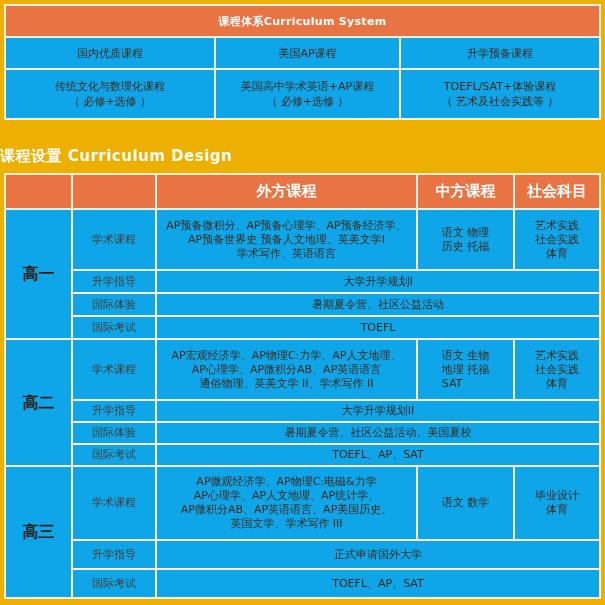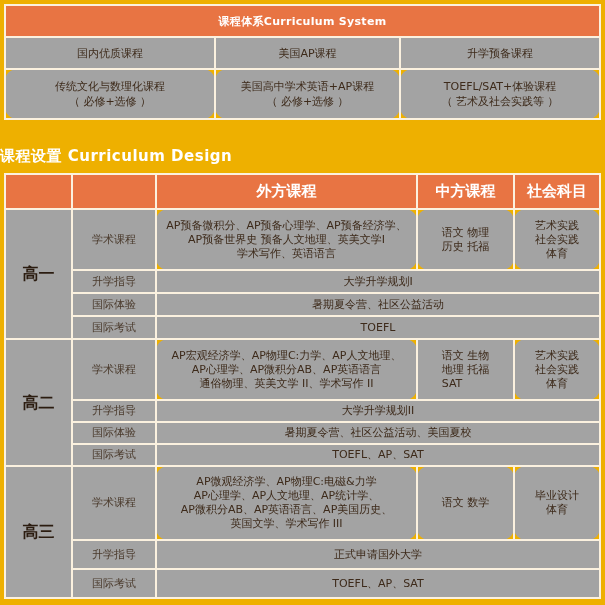--- a/index.html
+++ b/index.html
@@ -17,21 +17,21 @@
     table-layout: fixed;
   }
   .sys-table { top: 4px; padding-left: 48px; }
   .des-table { top: 173px; }
   td, th {
     border: 2px solid #fbf1df;
     padding: 0;
     text-align: center;
     vertical-align: middle;
     color: #3d2a1a;
-    background: #a3a3a3;
+    background: #0ea5e9;
     font-weight: normal;
     box-sizing: border-box;
   }
   .sys-title {
     background: #e87443;
     color: #ffffff;
     font-weight: bold;
     font-size: 16px;
     height: 32px;
     letter-spacing: 0.3px;
@@ -62,21 +62,21 @@
     font-weight: bold;
     color: #2b1c10 !important;
   }
   .cat { color: #4a3a2c !important; margin-left: 27px; }
   .r-acad1 { height: 61px; }
   .r-small1 { height: 23px; }
   .r-acad2 { height: 61px; }
   .r-small2 { height: 22px; }
   .r-acad3 { height: 74px; }
   .r-mid3 { height: 29px; }
-  .ml { white-space: pre-line; border-radius: 12px; }
+  .ml { white-space: pre-line; }
   .cn-block { display: inline-block; text-align: left; white-space: pre-line; }
 </style>
 </head>
 <body>
 
 <table class="sys-table">
   <colgroup>
       <col style="width:210px">
       <col style="width:185px">
       <col style="width:200px">

